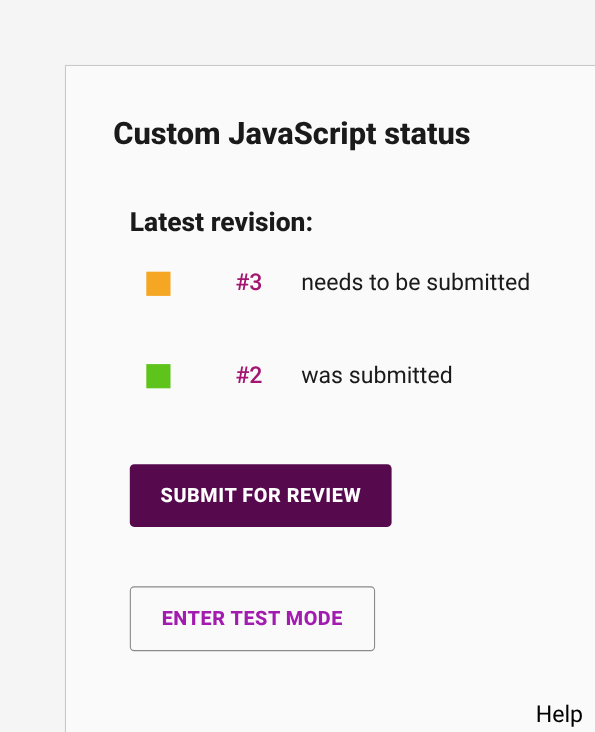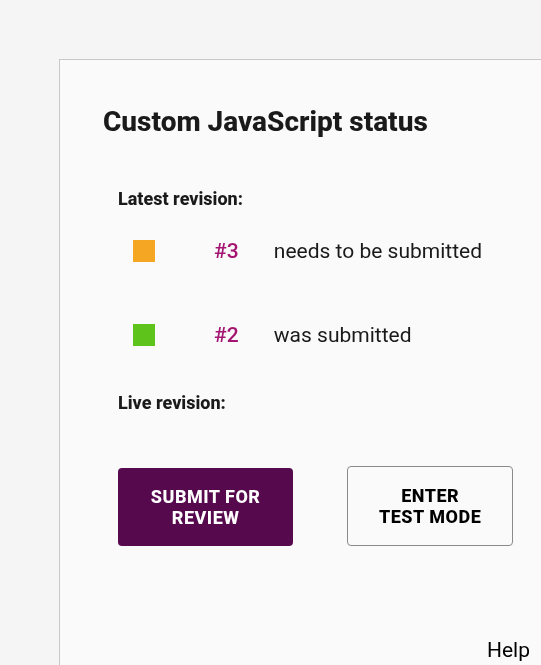--- a/index.html
+++ b/index.html
@@ -25,21 +25,21 @@
     .panel-title {
       font-size: 28px;
       font-weight: 800;
       color: #1a1a1a;
       margin-bottom: 50px;
     }
     .revision-block {
       margin-bottom: 30px;
     }
     .revision-heading {
-      font-size: 18px;
+      font-size: 24px;
       font-weight: 800;
       color: #1a1a1a;
       margin-bottom: 6px;
     }
     .revision-row {
       display: flex;
       align-items: center;
       gap: 14px;
     }
     .status-swatch {
@@ -56,43 +56,43 @@
     .revision-text {
       font-size: 21px;
       color: #1a1a1a;
     }
     .revision-number {
       color: #a31570;
       font-weight: 500;
     }
     .button-stack {
       display: flex;
-      flex-direction: row;
-      align-items: flex-end;
+      flex-direction: column;
+      align-items: flex-start;
       gap: 24px;
       margin-top: 38px;
     }
     .btn {
       font-size: 18px;
       font-weight: 800;
       letter-spacing: 0.5px;
       text-transform: uppercase;
       padding: 18px 28px;
       border-radius: 4px;
       cursor: pointer;
       font-family: inherit;
     }
     .btn-primary {
       background: #560a4d;
       color: #ffffff;
       border: none;
     }
     .btn-secondary {
       background: #fafafa;
-      color: #000000;
+      color: #a21caf;
       border: 1.5px solid #8a8a8a;
     }
     .help-link {
       position: absolute;
       bottom: 18px;
       right: 26px;
       color: #000000;
       font-size: 21px;
       cursor: pointer;
       text-decoration: none;
@@ -117,21 +117,20 @@
   <div class="revision-block">
     <div class="revision-row">
       <span class="status-swatch swatch-green"></span>
       <span class="revision-text">
         <span class="revision-number">#2</span><span> was submitted</span>
       </span>
     </div>
   </div>
 
   <div class="revision-block">
-    <div class="revision-heading">Live revision:</div>
   </div>
 
   <div class="button-stack">
     <button class="btn btn-primary">Submit for review</button>
     <button class="btn btn-secondary">Enter test mode</button>
   </div>
 
   <a class="help-link">Help</a>
 </div>
 

